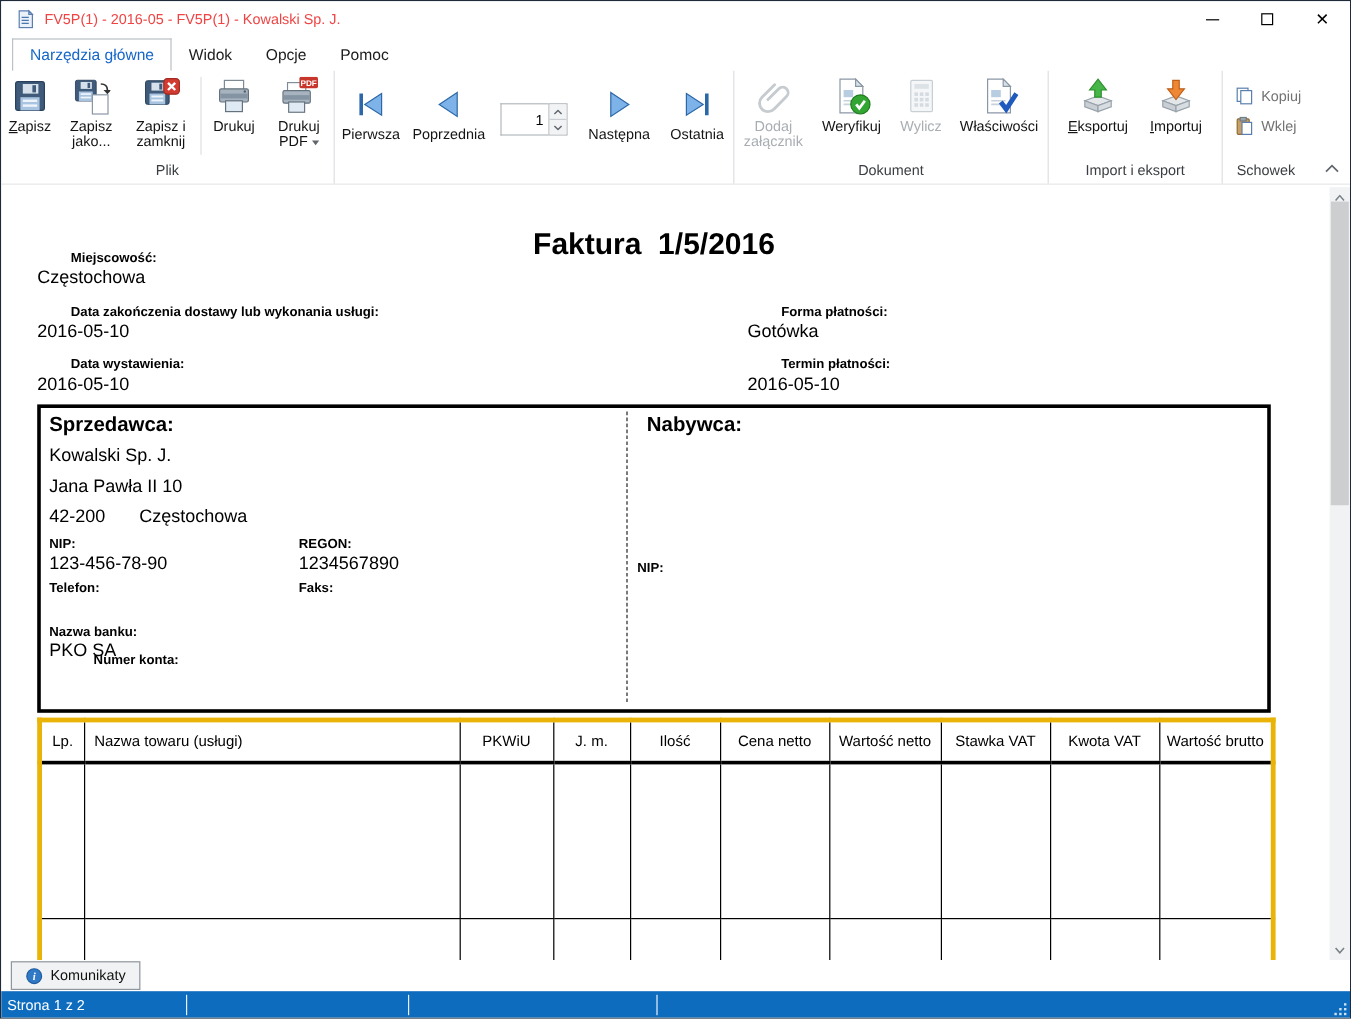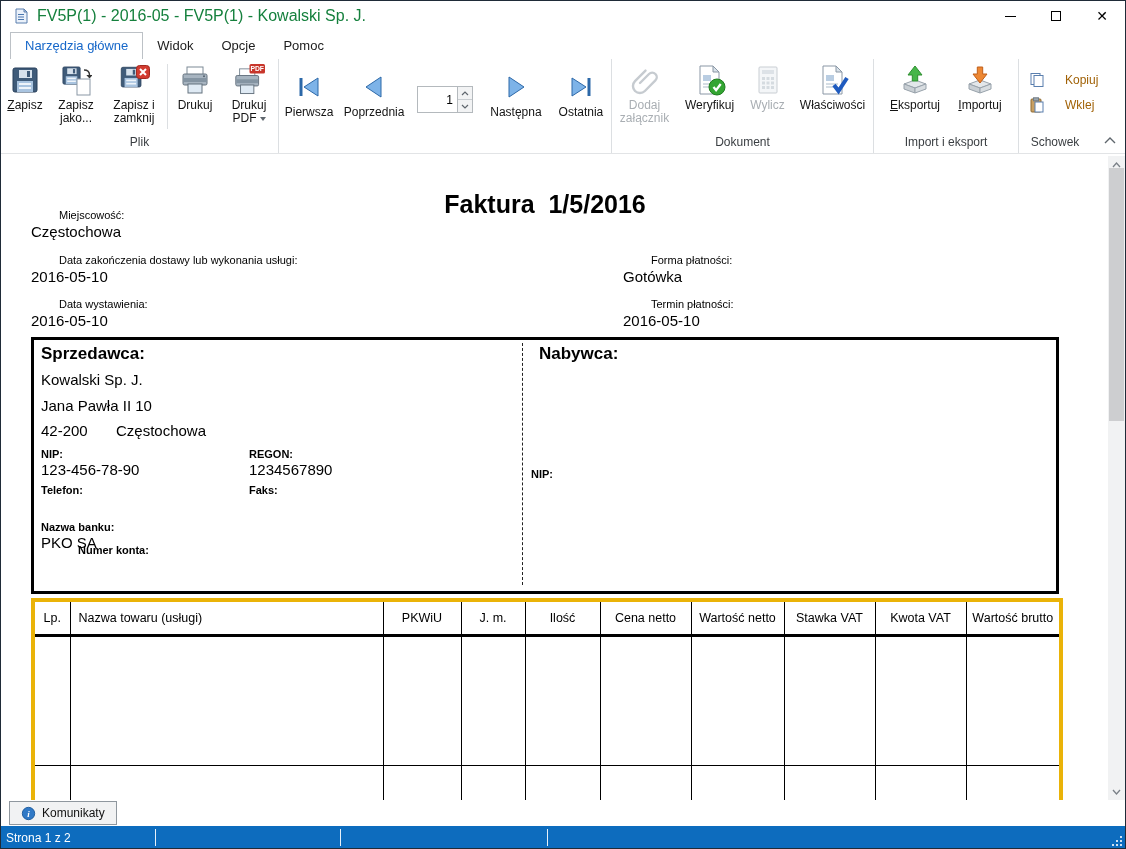--- a/index.html
+++ b/index.html
@@ -5,21 +5,21 @@
   * { margin:0; padding:0; box-sizing:border-box; }
   html,body { width:1126px; height:849px; }
   body { font-family:"Liberation Sans", sans-serif; background:#fff; }
 
   .window { position:relative; width:1126px; height:849px; background:#fff;
             border:1px solid #1f2b38; overflow:hidden; }
 
   
   .titlebar { height:30px; display:flex; align-items:center; padding-left:12px; position:relative; background:#fff; }
   .titlebar .doc-icon { width:16px; height:16px; margin-right:8px; flex:0 0 auto; }
-  .title-text { font-size:16px; color:#15803d; white-space:nowrap; }
+  .title-text { font-size:12px; color:#ef4444; white-space:nowrap; }
   .win-controls { position:absolute; right:0; top:0; height:30px; display:flex; }
   .win-btn { width:46px; height:30px; display:flex; align-items:center; justify-content:center; cursor:default; }
   .glyph-min { width:11px; height:1px; background:#000; display:block; }
   .glyph-max { width:10px; height:10px; border:1px solid #000; display:block; }
   .glyph-close { font-size:14px; color:#000; line-height:1; }
 
   
   .tabrow { height:28px; display:flex; align-items:flex-end; padding-left:9px; background:#fff; }
   .tab { padding:5px 14px 6px; font-size:13px; color:#1c1c1c; white-space:nowrap; }
   .tab.active { color:#1667c9; border:1px solid #bcc1c6; border-bottom:none; background:#fff; }
@@ -38,29 +38,29 @@
   .vsep { width:1px; background:#dcdfe2; margin:2px 2px 6px; align-self:stretch; }
   .drop-arrow { display:inline-block; width:0; height:0; border-left:3px solid transparent;
                 border-right:3px solid transparent; border-top:4px solid #5f666d; margin-left:3px; vertical-align:middle; }
   .page-spinner { display:flex; margin:24px 8px 0; }
   .page-spinner input { width:40px; height:27px; border:1px solid #b4b9bd; border-right:none;
                         text-align:right; padding-right:4px; font-size:12px; font-family:inherit; }
   .spin-btns { width:16px; height:27px; display:flex; flex-direction:column; border:1px solid #b4b9bd; }
   .spin-btns div { flex:1; background:#f2f3f4; display:flex; align-items:center; justify-content:center; }
   .spin-btns div + div { border-top:1px solid #c9cdd1; }
   .small-btns { display:flex; flex-direction:column; gap:9px; padding:10px 0 0 10px; align-items:flex-start; width:100%; }
-  .sbtn { display:flex; align-items:center; gap:20px; font-size:12px; color:#a16207; }
+  .sbtn { display:flex; align-items:center; gap:6px; font-size:12px; color:#737373; }
   .sbtn .sicon { width:16px; height:16px; }
   .ribbon-collapse { position:absolute; right:8px; bottom:6px; width:14px; height:12px; }
 
   
   .docarea { position:relative; height:646px; background:#fff; overflow:hidden; }
   .doc-title { position:absolute; left:30px; top:36px; width:1028px; text-align:center;
                font-size:25px; font-weight:bold; color:#000; white-space:pre; }
-  .flabel { position:absolute; font-size:11px; font-weight:normal; color:#000; white-space:nowrap;padding-left:28px; }
+  .flabel { position:absolute; font-size:11px; font-weight:bold; color:#000; white-space:nowrap;padding-left:28px; }
   .fvalue { position:absolute; font-size:15px; color:#000; white-space:nowrap; }
 
   .parties-box { position:absolute; left:30px; top:183px; width:1028px; height:257px; border:3px solid #000; }
   .parties-box .dash-div { position:absolute; left:488px; top:3px; height:242px; border-left:1px dashed #222; }
   .party-heading { position:absolute; font-size:17px; font-weight:bold; color:#000; white-space:nowrap; }
   .plabel { position:absolute; font-size:11px; font-weight:bold; color:#000; white-space:nowrap; }
   .pvalue { position:absolute; font-size:15px; color:#000; white-space:nowrap; }
 
   table.items { position:absolute; left:30px; top:444px; width:1028px; border-collapse:collapse;
                 table-layout:fixed; border:4px solid #eab308; background:#fff; }

